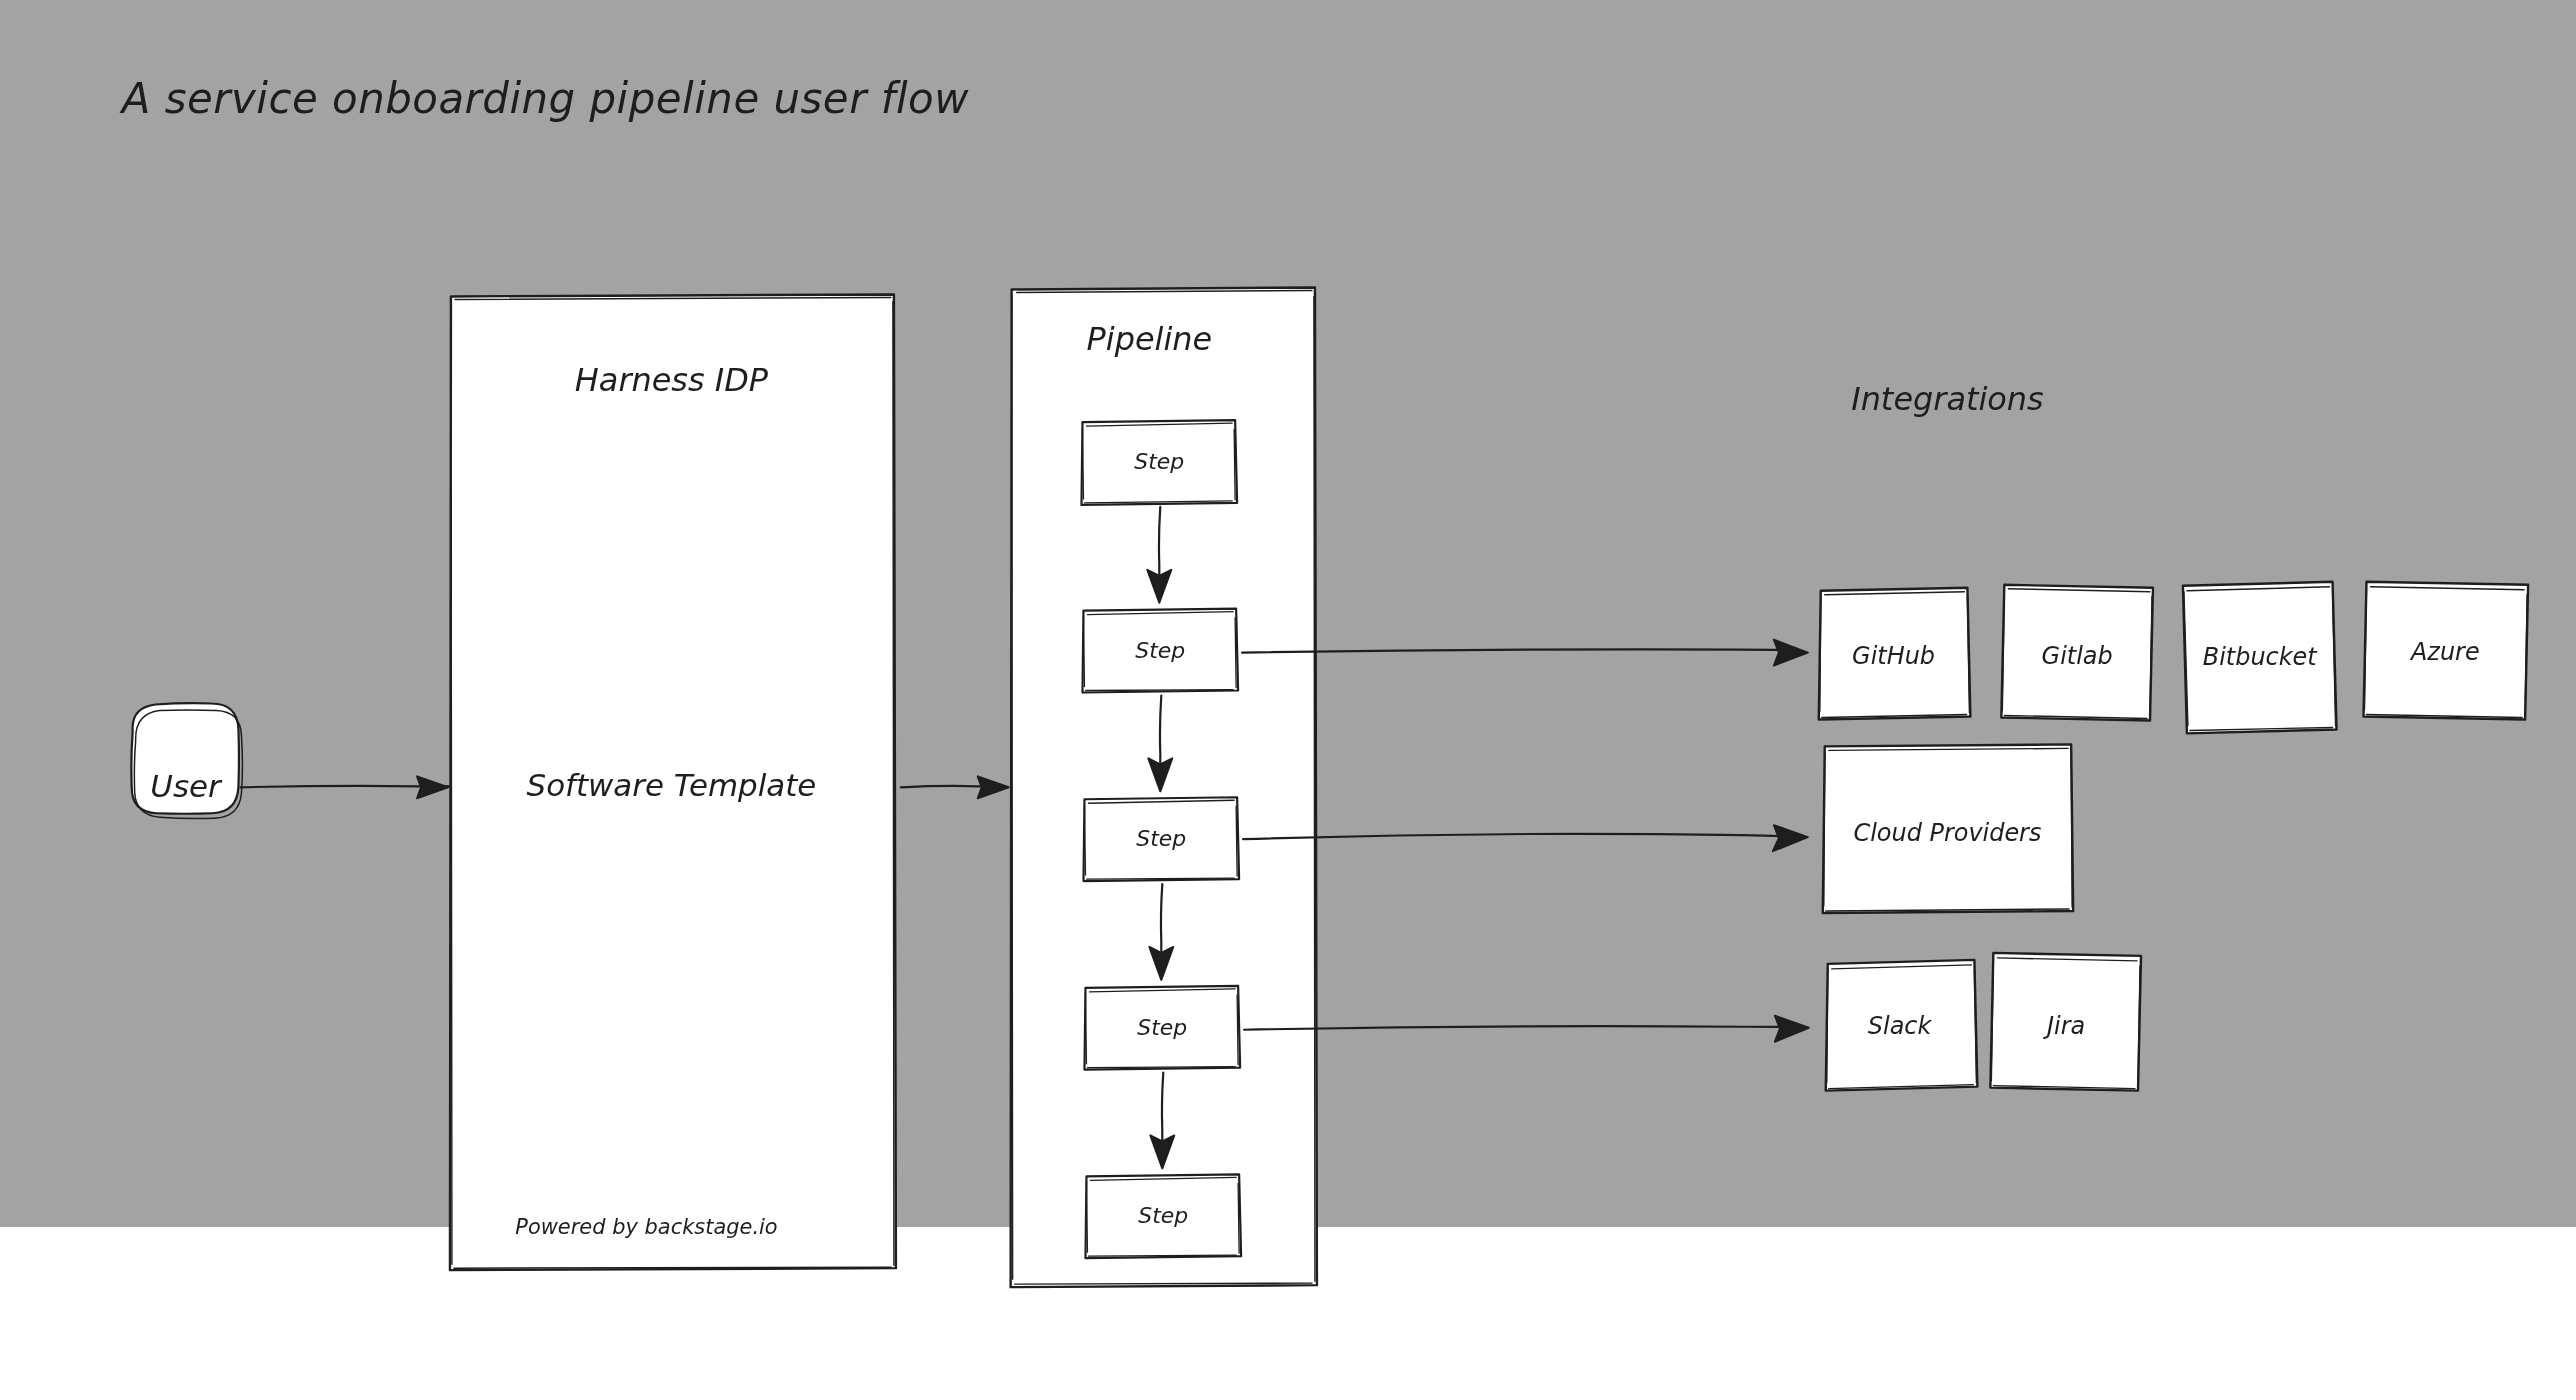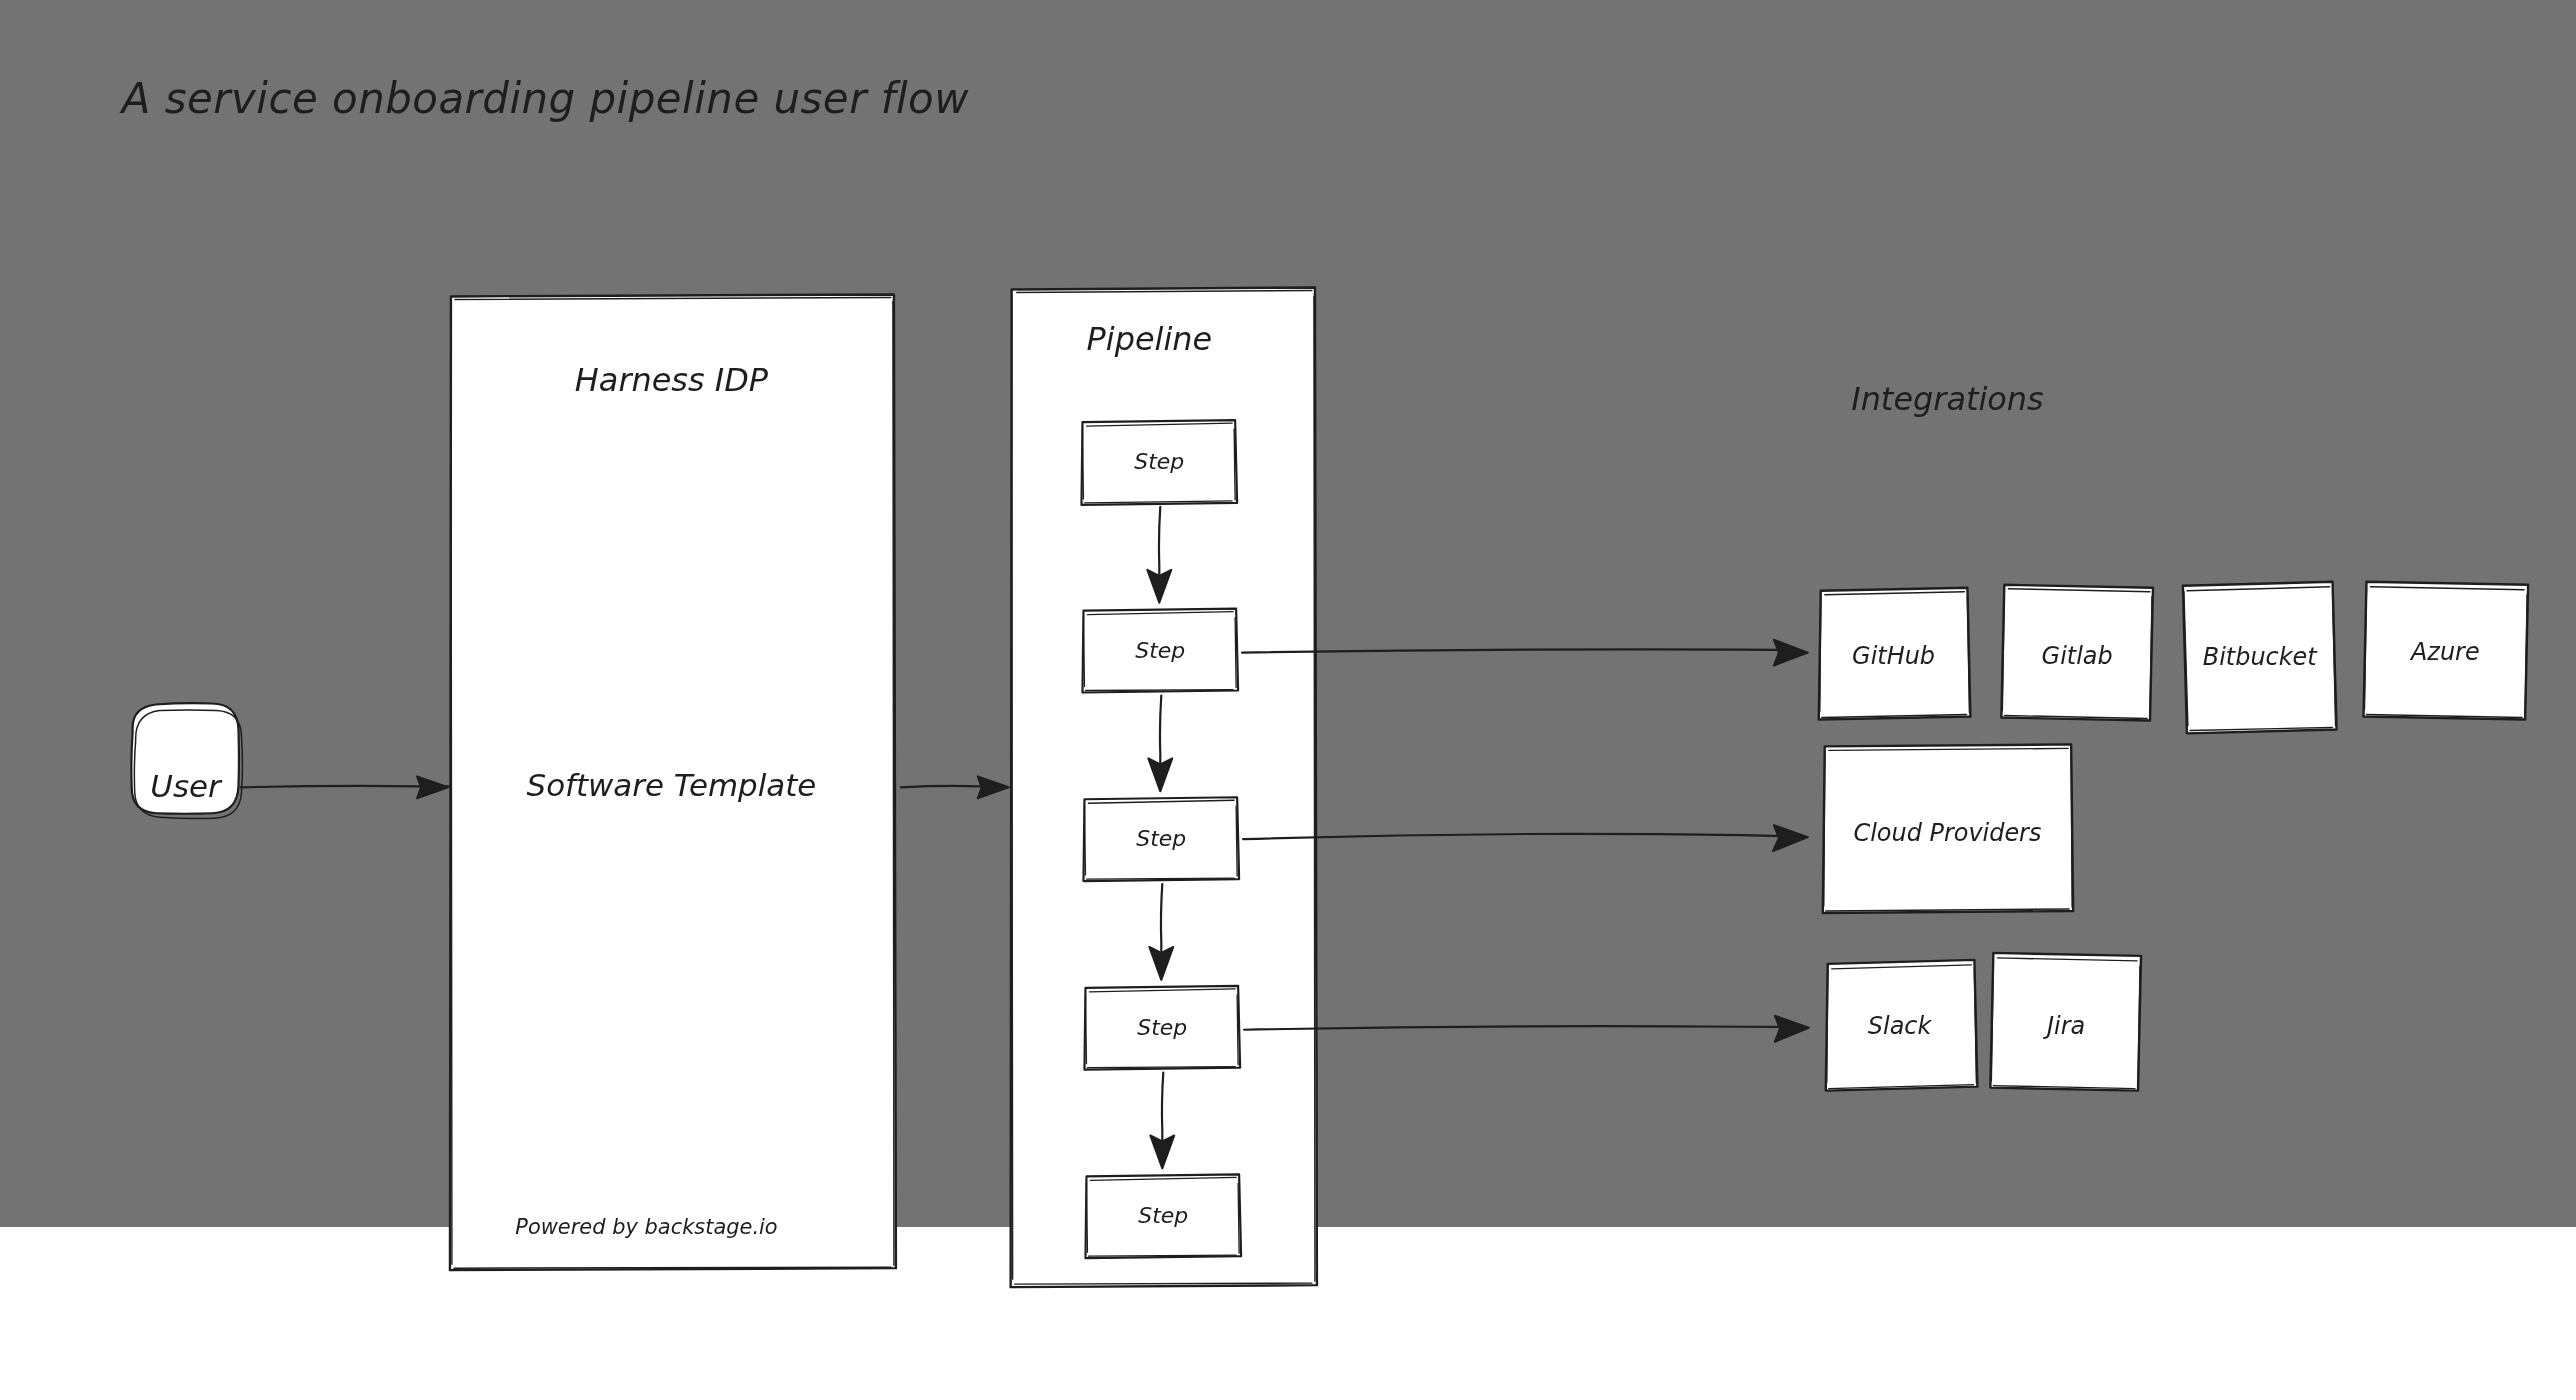--- a/index.html
+++ b/index.html
@@ -10,21 +10,21 @@
   body {
     width: 2576px;
     height: 1401px;
     overflow: hidden;
     font-family: "DejaVu Sans", sans-serif;
   }
   #canvas-root {
     position: relative;
     width: 2576px;
     height: 1227px;
-    background: #737373;
+    background: #a3a3a3;
   }
   svg#sketch {
     display: block;
     width: 2576px;
     height: 1401px;
   }
   .stroke {
     fill: none;
     stroke: #1e1e1e;
     stroke-linecap: round;

